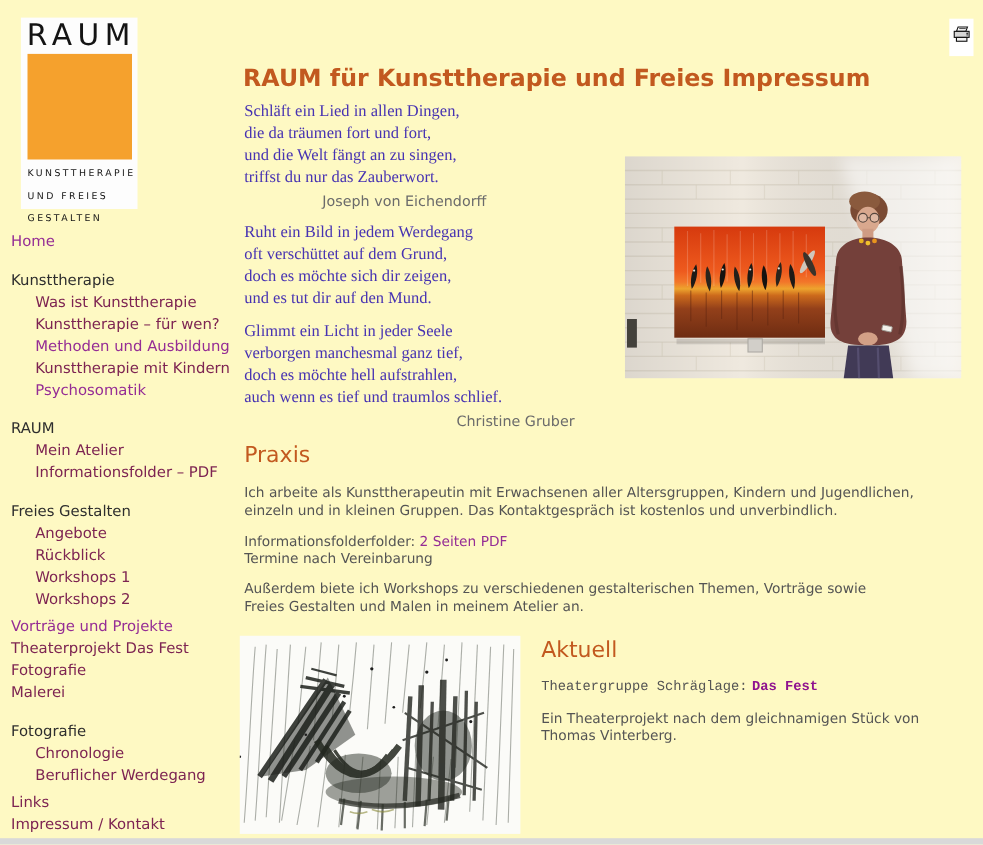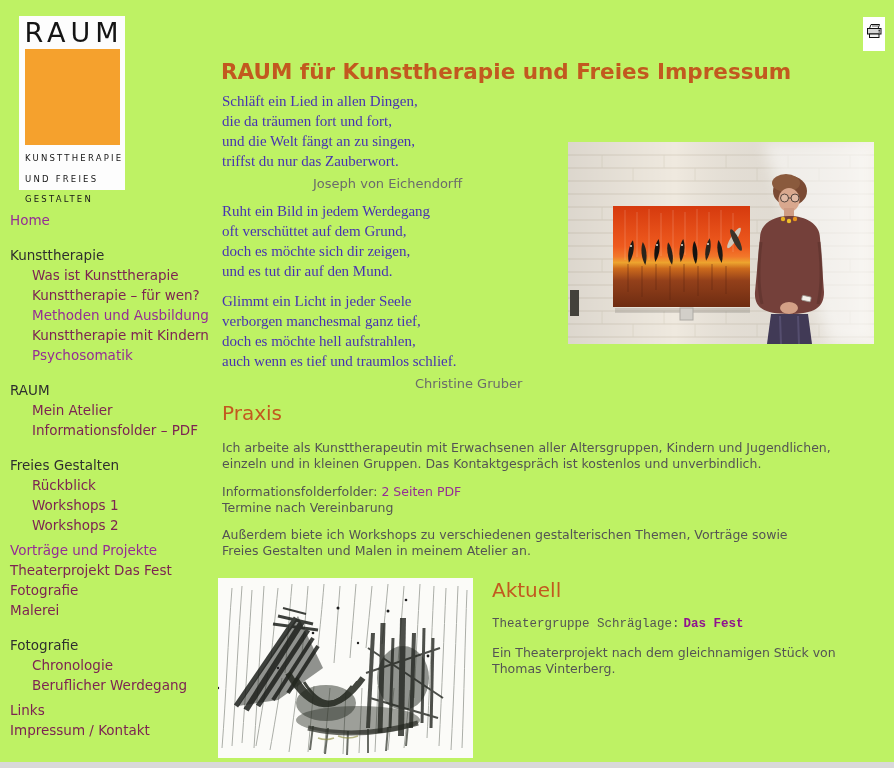--- a/index.html
+++ b/index.html
@@ -1,16 +1,16 @@
 <!DOCTYPE html>
 <html><head>
 <meta charset="utf-8">
 <style>
   html,body{margin:0;padding:0;background:#eeeeee;}
-  .page{position:relative;width:894px;height:768px;background:#bef264;overflow:hidden;
+  .page{position:relative;width:894px;height:768px;background:#fef9c3;overflow:hidden;
         font-family:"DejaVu Sans",sans-serif;}
 
   
   .logo-box{position:absolute;left:19px;top:16px;width:106px;height:174px;background:#fdfdfd;cursor:pointer;}
   .logo-word{font-size:27px;letter-spacing:5px;color:#141414;text-align:center;padding:1px 0 0 4px;}
   .logo-square{width:95px;height:96px;background:#f5a12d;margin:1px 0 0 6px;}
   .logo-sub{font-size:8.5px;letter-spacing:2.2px;color:#161616;margin:7px 0 0 6px;line-height:13.5px;white-space:nowrap;}
 
   
   .print-box{position:absolute;left:863px;top:17px;width:22px;height:34px;background:#ffffff;
@@ -28,21 +28,21 @@
 
   
   .main-title{position:absolute;left:221px;top:45px;font-size:21.5px;color:#c2591f;white-space:nowrap;}
 
   .poem{position:absolute;left:222px;font-family:"Liberation Serif","DejaVu Serif",serif;
         font-size:15px;line-height:20px;color:#4733b2;}
   .poem-1{top:91px;}
   .poem-2{top:201px;}
   .stanza-gap{margin-top:10px;}
   .poem-author{font-family:"DejaVu Sans",sans-serif;font-size:13px;color:#6b6b6b;margin-top:3px;}
-  .author-1{margin-left:91px;}
+  .author-1{margin-left:71px;}
   .author-2{margin-left:193px;}
 
   .photo{position:absolute;left:568px;top:142px;width:306px;height:202px;}
   .drawing{position:absolute;left:218px;top:578px;width:255px;height:180px;background:#fbfbf8;}
 
   .section{position:absolute;color:#545454;font-size:12.5px;line-height:16px;}
   .section h2{margin:0;font-size:20px;line-height:24px;font-weight:400;color:#c2591f;}
   .praxis{left:222px;top:401px;width:660px;}
   .aktuell{left:492px;top:578px;width:400px;}
   .blk-intro{margin-top:15px;}
@@ -90,20 +90,21 @@
     <div class="nav-item nav-cat gap-lg">Kunsttherapie</div>
     <div class="nav-item nav-link sub">Was ist Kunsttherapie</div>
     <div class="nav-item nav-link sub">Kunsttherapie – für wen?</div>
     <div class="nav-item nav-link sub visited">Methoden und Ausbildung</div>
     <div class="nav-item nav-link sub">Kunsttherapie mit Kindern</div>
     <div class="nav-item nav-link sub visited">Psychosomatik</div>
     <div class="nav-item nav-cat gap-lg">RAUM</div>
     <div class="nav-item nav-link sub">Mein Atelier</div>
     <div class="nav-item nav-link sub">Informationsfolder – PDF</div>
     <div class="nav-item nav-cat gap-lg">Freies Gestalten</div>
+    <div class="nav-item nav-link sub">Angebote</div>
     <div class="nav-item nav-link sub">Rückblick</div>
     <div class="nav-item nav-link sub">Workshops 1</div>
     <div class="nav-item nav-link sub">Workshops 2</div>
     <div class="nav-item nav-link visited gap-sm">Vorträge und Projekte</div>
     <div class="nav-item nav-link">Theaterprojekt Das Fest</div>
     <div class="nav-item nav-link">Fotografie</div>
     <div class="nav-item nav-link">Malerei</div>
     <div class="nav-item nav-cat gap-lg">Fotografie</div>
     <div class="nav-item nav-link sub">Chronologie</div>
     <div class="nav-item nav-link sub">Beruflicher Werdegang</div>

